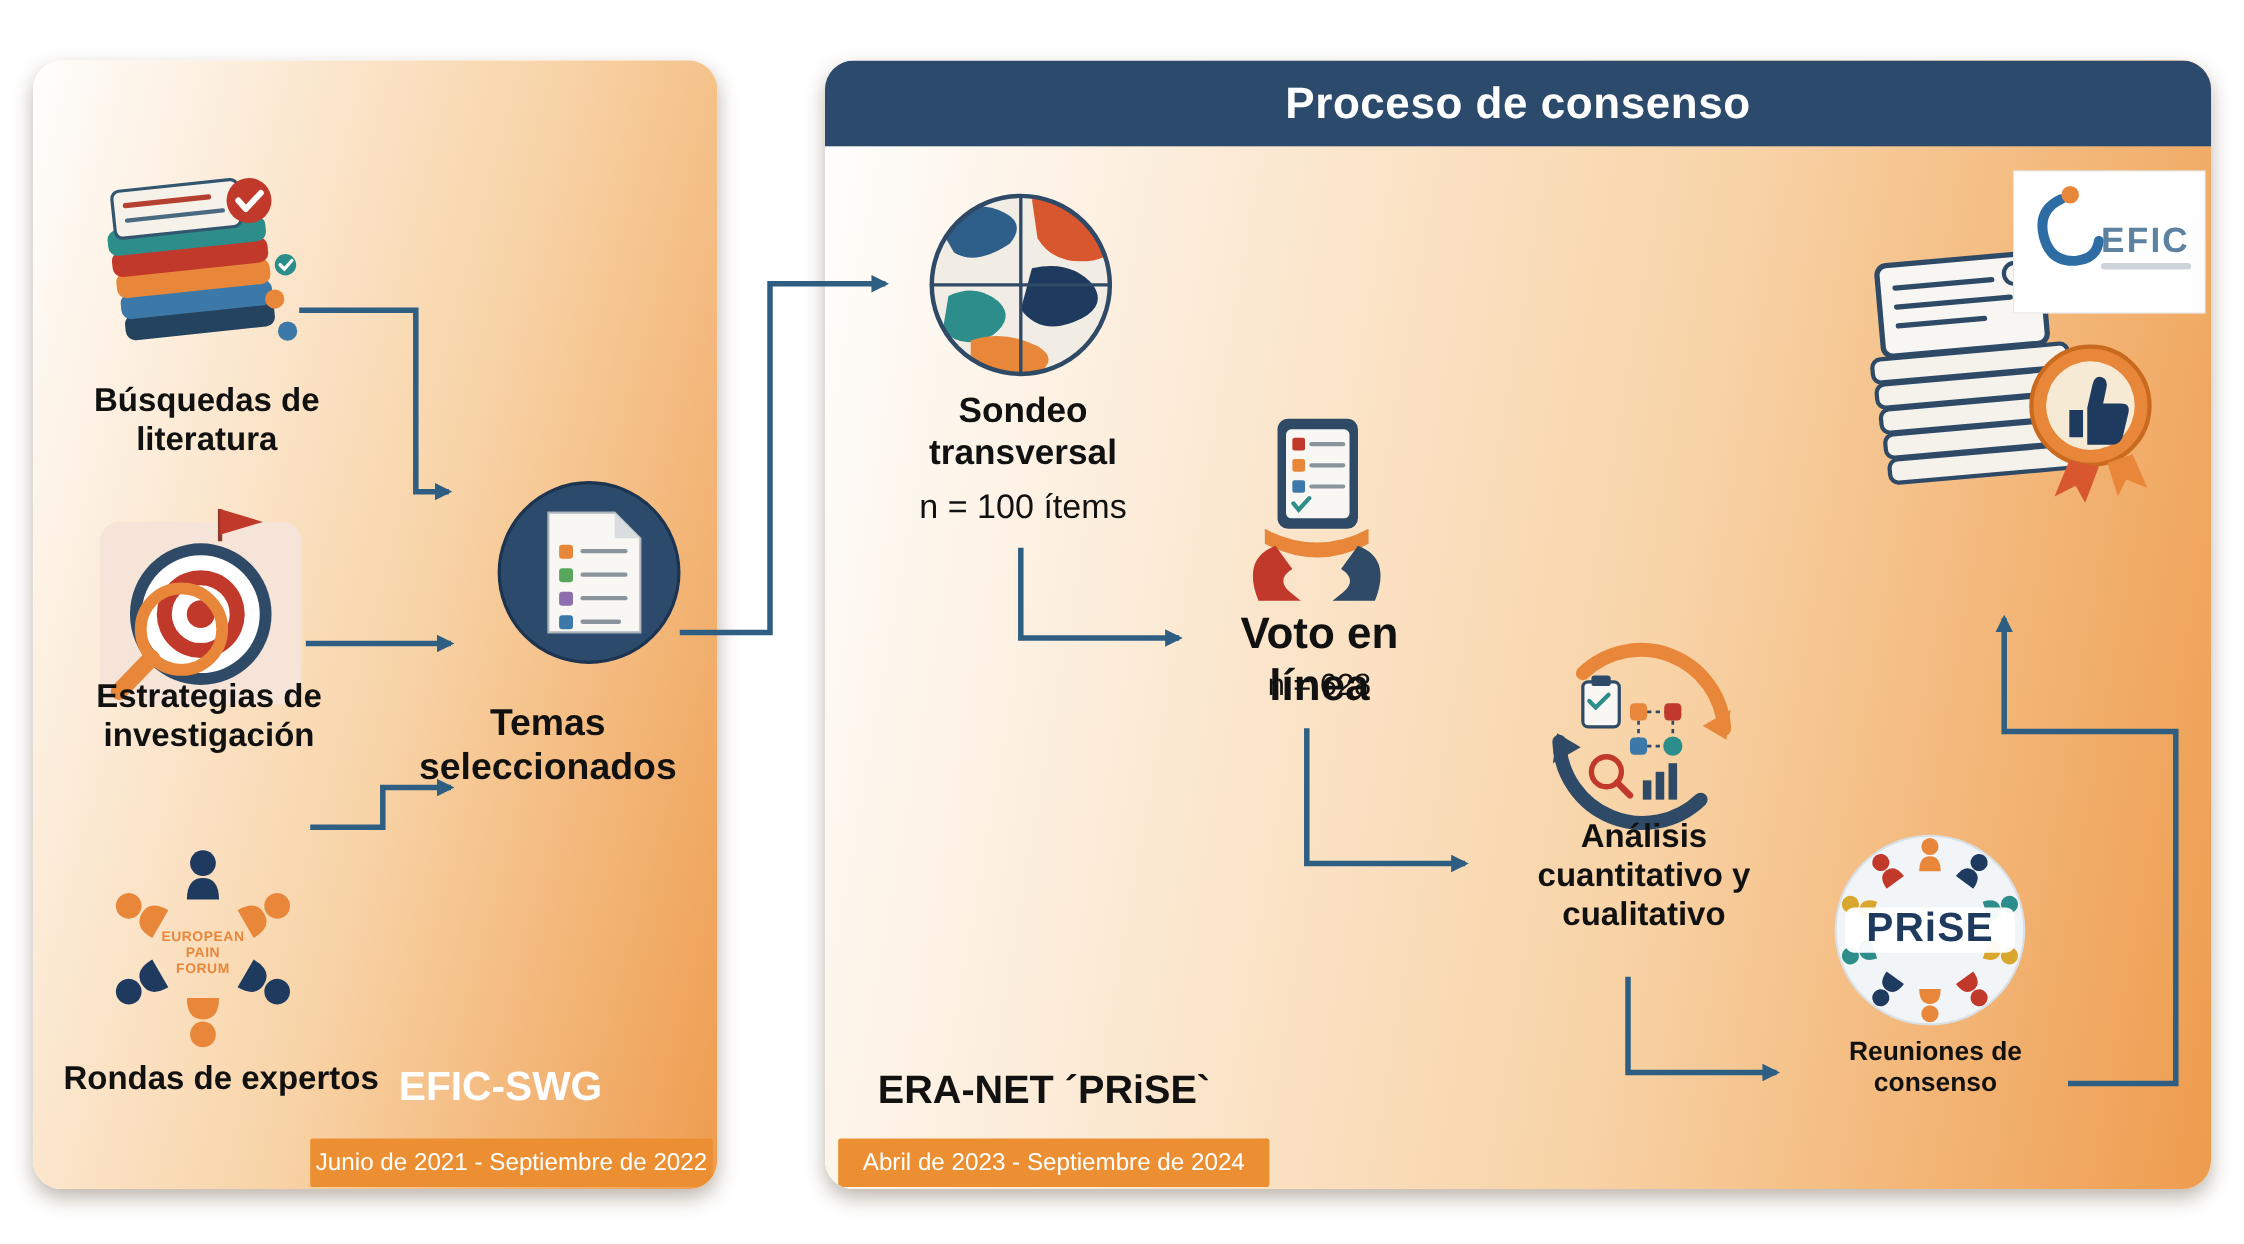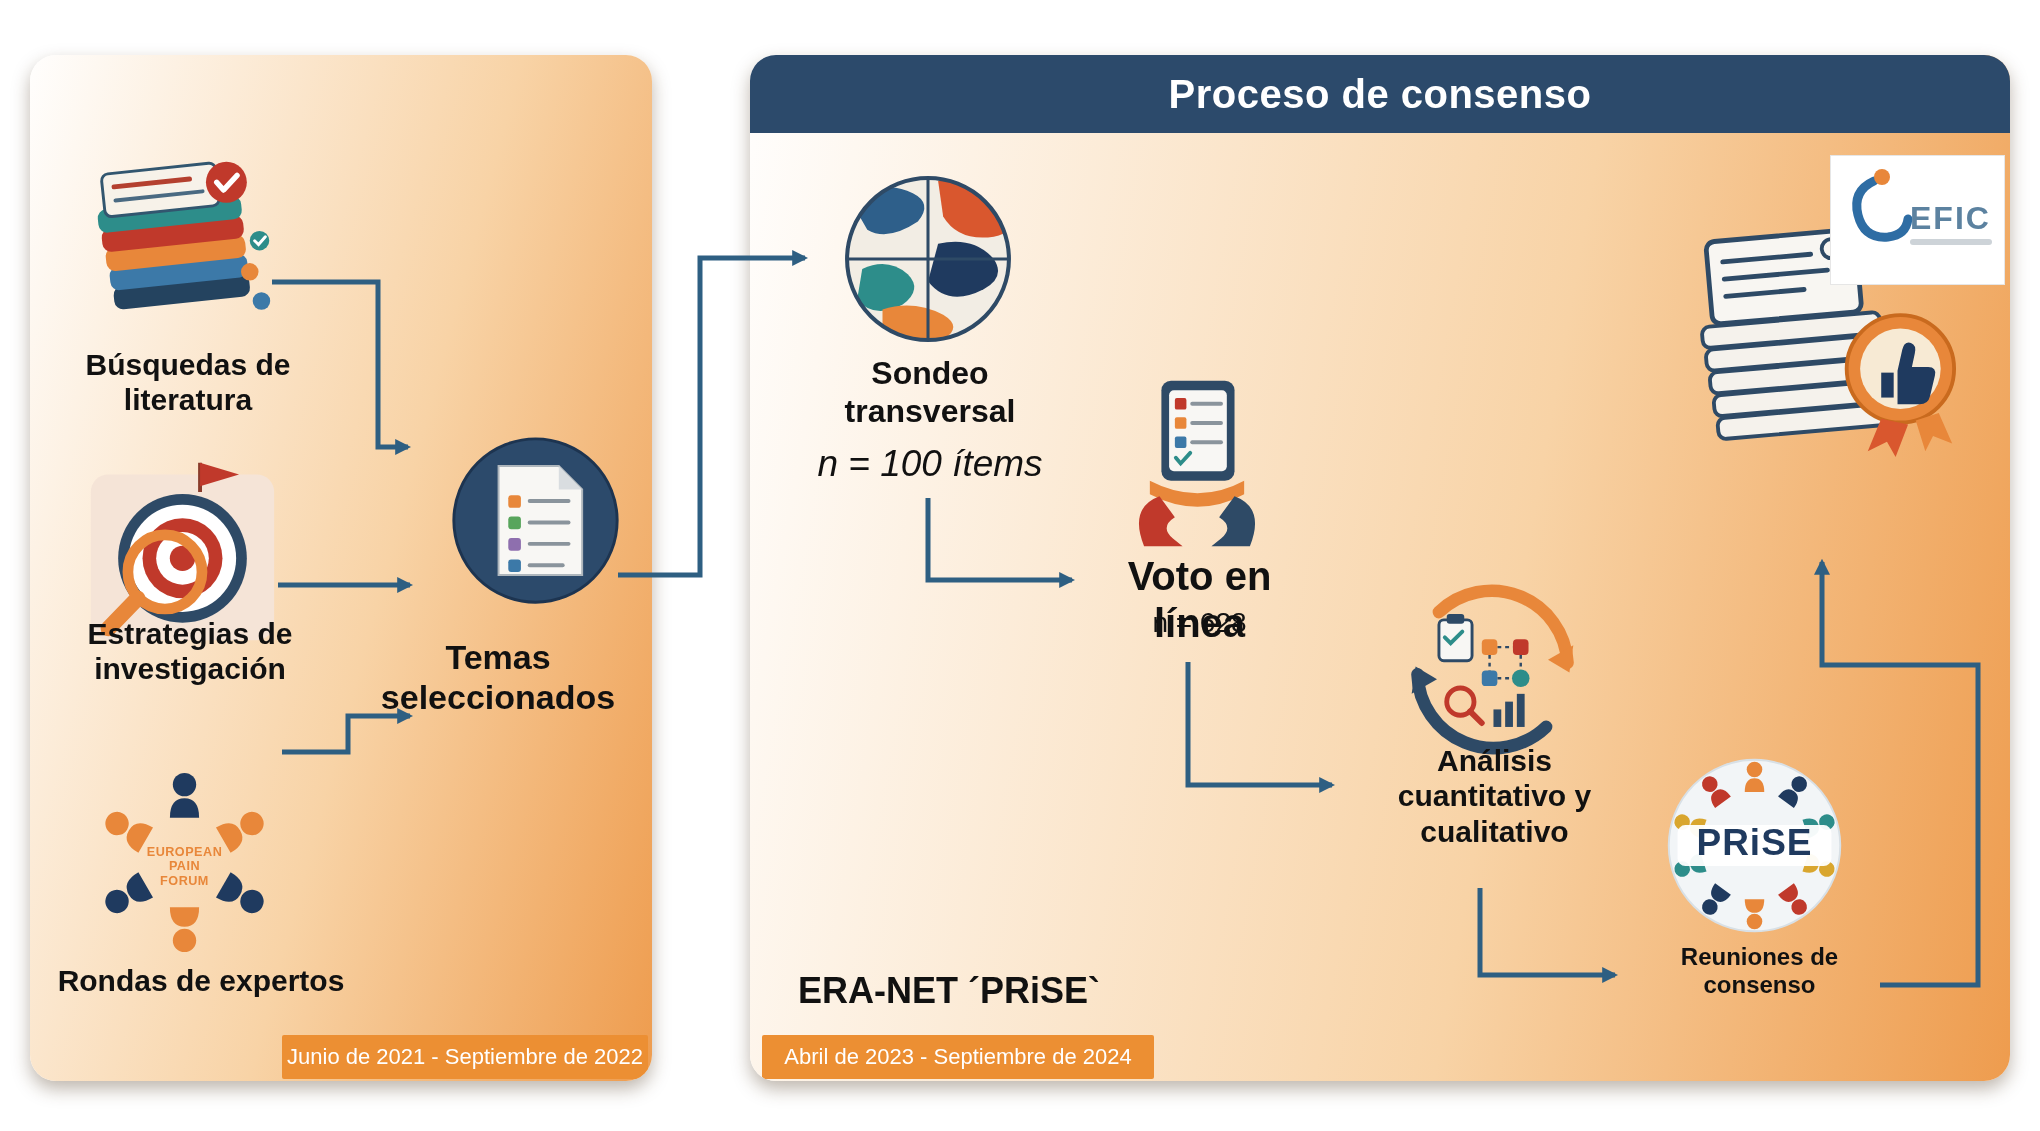--- a/index.html
+++ b/index.html
@@ -38,21 +38,21 @@
   .lp-label-strat { left:5px;   top:561px; width:310px; font-size:30px; }
   .lp-icon-people { left:62px;  top:708px; width:185px; height:200px; }
   .lp-label-rounds{ left:26px;  top:908px; width:290px; font-size:30px; }
   .lp-icon-topics { left:418px; top:378px; width:175px; height:175px; }
   .lp-label-topics{ left:318px; top:558px; width:300px; font-size:34px;margin-top:24px; }
   .lp-footer      { left:300px; top:912px; width:250px; font-size:37px; color:#ffffff; text-align:center; }
   .lp-badge       { left:252px; top:980px; width:366px; height:44px;text-align:right; }
   
   .rp-icon-globe   { left:92px;   top:118px; width:172px; height:172px; }
   .rp-label-sondeo { left:45px;   top:300px; width:270px; font-size:32px; }
-  .rp-sub-sondeo   { left:45px;   top:388px; width:270px; font-size:37px;font-style:italic; }
+  .rp-sub-sondeo   { left:45px;   top:388px; width:270px; font-size:31px; }
   .rp-icon-vote    { left:372px;  top:318px; width:150px; height:178px; }
   .rp-label-vote   { left:332px;  top:498px; width:235px; font-size:40px; }
   .rp-sub-vote     { left:332px;  top:552px; width:235px; font-size:28px; }
   .rp-icon-analysis{ left:650px;  top:522px; width:185px; height:185px; }
   .rp-label-analysis{ left:612px; top:688px; width:265px; font-size:30px; }
   .rp-icon-prise   { left:902px;  top:698px; width:205px; height:190px; }
   .rp-label-reuniones{ left:892px; top:888px; width:235px; font-size:24px; }
   .rp-icon-recs    { left:940px;  top:168px; width:275px; height:235px; }
   .rp-label-recs   { left:880px;  top:392px; width:370px; font-size:32px; }
   .rp-logo-efic    { left:1080px; top:100px; width:175px; height:130px; }
@@ -160,20 +160,21 @@
         <g stroke="#8a949c" stroke-width="4" stroke-linecap="round">
           <line x1="84" y1="70" x2="124" y2="70"></line>
           <line x1="84" y1="92" x2="124" y2="92"></line>
           <line x1="84" y1="114" x2="124" y2="114"></line>
           <line x1="84" y1="136" x2="118" y2="136"></line>
         </g>
       </svg>
     </div>
     <div class="label lp-label-topics">Temas seleccionados</div>
 
+    <div class="footer-label lp-footer">EFIC-SWG</div>
     <div class="badge lp-badge">Junio de 2021 - Septiembre de 2022</div>
   </section>
 
   <section class="panel right">
     <header class="panel-header">
       <div class="ttl">Proceso de consenso</div>
     </header>
 
     <div class="icon rp-icon-globe">
       <svg viewBox="0 0 170 170">

